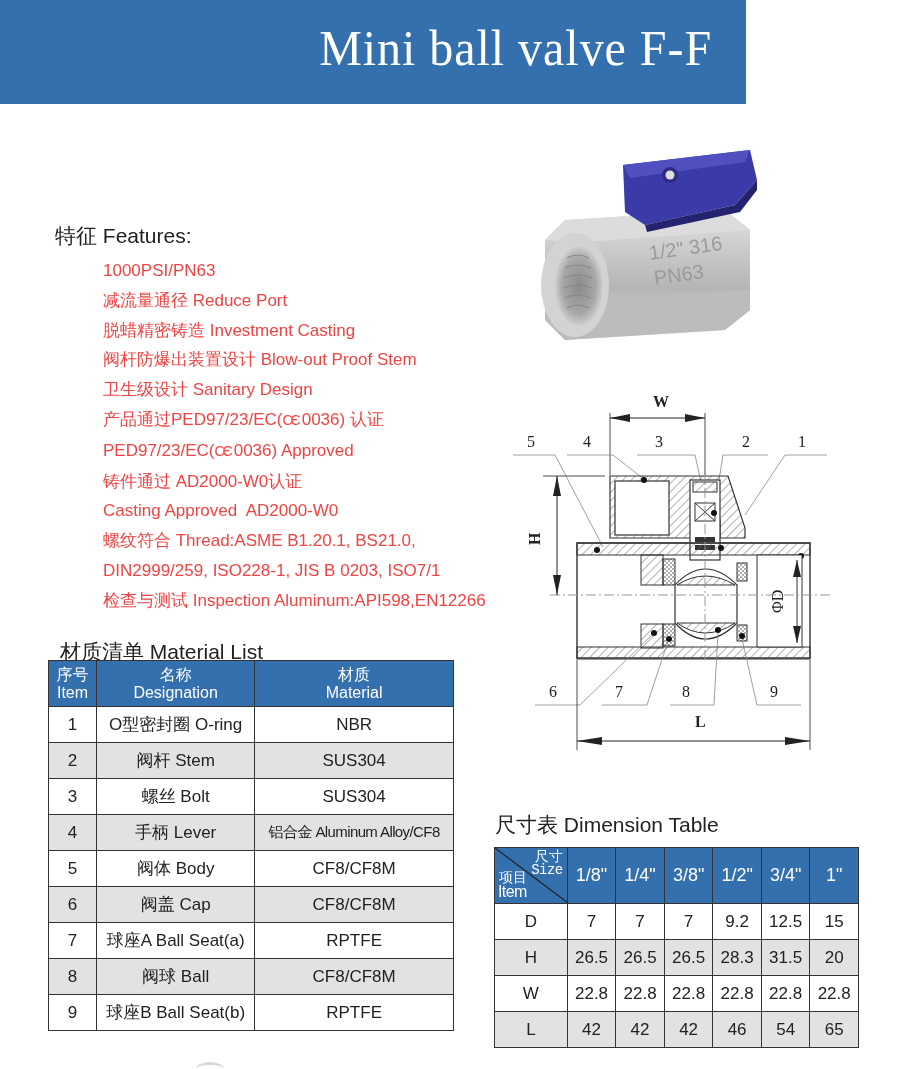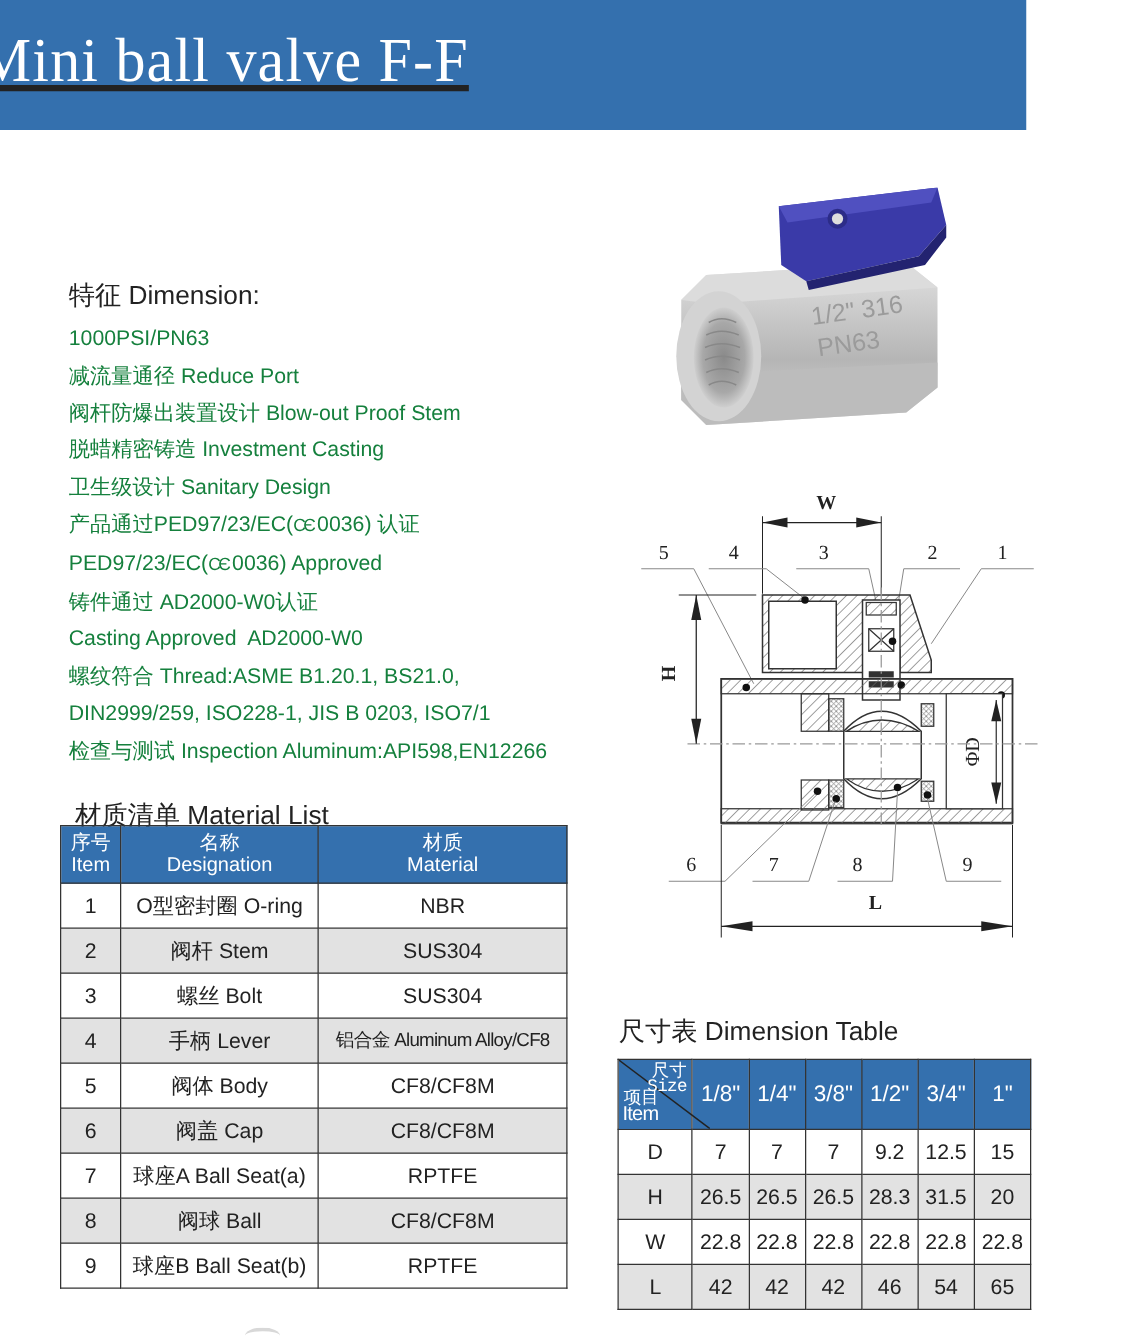--- a/index.html
+++ b/index.html
@@ -1,64 +1,64 @@
 <!DOCTYPE html>
 <html><head>
 <meta charset="utf-8">
 <style>
   html, body { margin:0; padding:0; }
   body { width:915px; height:1069px; background:#ffffff; position:relative; overflow:hidden;
          font-family:"Liberation Sans", "DejaVu Sans", sans-serif; color:#222; }
-  .banner { position:absolute; left:0; top:0; width:821px; height:104px; background:#3470ae;
-            display:flex; align-items:center; justify-content:flex-start;text-decoration:underline; }
+  .banner { position:absolute; left:0; top:0; width:746px; height:104px; background:#3470ae;
+            display:flex; align-items:center; justify-content:flex-end; }
   .banner h1 { margin:0; font-family:"Liberation Serif", "DejaVu Serif", serif; font-weight:normal;
                color:#fff; font-size:50px; letter-spacing:1px; transform:scaleX(0.96); position:relative; left:-26px; top:-4px;}
   .features { position:absolute; left:55px; top:222px; }
   .features .ftitle { font-size:21px; color:#222; margin-bottom:6px; }
-  .features .fline { font-size:17px; line-height:29.8px; color:#15803d; white-space:nowrap; }
+  .features .fline { font-size:17px; line-height:29.8px; color:#ef4444; white-space:nowrap;margin-left:48px; }
   .ce { font-family:Liberation Sans, sans-serif; font-size:14px; letter-spacing:-2px; margin-right:3px; }
 
   .photo { position:absolute; left:535px; top:150px; width:230px; height:220px; }
   .drawing { position:absolute; left:505px; top:385px; width:345px; height:370px; }
 
   .mat-title { position:absolute; left:60px; top:638px; font-size:21px; color:#222; }
   table.mat { position:absolute; left:48px; top:660px; border-collapse:collapse; width:406px; }
   table.mat th, table.mat td { border:1.5px solid #333; text-align:center; padding:0; }
   table.mat th { background:#3470ae; color:#fff; font-weight:normal; font-size:16px; line-height:18px; height:45px; }
   table.mat td { height:35px; font-size:17px; }
   table.mat tr.alt td { background:#e2e2e2; }
   table.mat td.mcell-long { font-size:15px; letter-spacing:-0.6px; white-space:nowrap; }
 
   .dim-title { position:absolute; left:495px; top:811px; font-size:21px; color:#222; }
-  table.dim { position:absolute; left:494px; top:847px; border-collapse:collapse; width:331px; }
+  table.dim { position:absolute; left:494px; top:847px; border-collapse:collapse; width:365px; }
   table.dim th, table.dim td { border:1.5px solid #333; text-align:center; padding:0; }
   table.dim th { background:#3470ae; color:#fff; font-weight:normal; font-size:18px; height:55px; }
   table.dim td { height:35px; font-size:17px; }
   table.dim tr.alt td { background:#e2e2e2; }
   .corner { position:relative; width:72px; height:55px; padding:0 !important; }
   .corner svg { position:absolute; left:0; top:0; }
   .corner .c-size-cn { position:absolute; right:4px; top:1px; font-size:14px; line-height:14px; }
   .corner .c-size-en { position:absolute; right:4px; top:15px; font-size:14px; line-height:14px; letter-spacing:-0.5px;font-family:Liberation Mono, monospace;}
   .corner .c-item-cn { position:absolute; left:4px; top:22px; font-size:14px; line-height:14px; }
   .corner .c-item-en { position:absolute; left:3px; top:36px; font-size:16px; line-height:16px; letter-spacing:-0.6px;}
   .fragment { position:absolute; left:196px; top:1062px; width:28px; height:10px; border-top:3px solid #d8d8d8; border-radius:50% 50% 0 0; }
 </style>
 </head>
 <body>
 
 <div class="banner">
   <h1>Mini ball valve F-F</h1>
 </div>
 
 <div class="features">
-  <div class="ftitle">特征 Dimension:</div>
+  <div class="ftitle">特征 Features:</div>
   <div class="fline">1000PSI/PN63</div>
   <div class="fline">减流量通径 Reduce Port</div>
+  <div class="fline">脱蜡精密铸造 Investment Casting</div>
   <div class="fline">阀杆防爆出装置设计 Blow-out Proof Stem</div>
-  <div class="fline">脱蜡精密铸造 Investment Casting</div>
   <div class="fline">卫生级设计 Sanitary Design</div>
   <div class="fline"><span>产品通过PED97/23/EC(</span><span class="ce">ϹЄ</span><span>0036) 认证</span></div>
   <div class="fline"><span>PED97/23/EC(</span><span class="ce">ϹЄ</span><span>0036) Approved</span></div>
   <div class="fline">铸件通过 AD2000-W0认证</div>
   <div class="fline" style="white-space:pre">Casting Approved  AD2000-W0</div>
   <div class="fline">螺纹符合 Thread:ASME B1.20.1, BS21.0,</div>
   <div class="fline">DIN2999/259, ISO228-1, JIS B 0203, ISO7/1</div>
   <div class="fline">检查与测试 Inspection Aluminum:API598,EN12266</div>
 </div>
 

